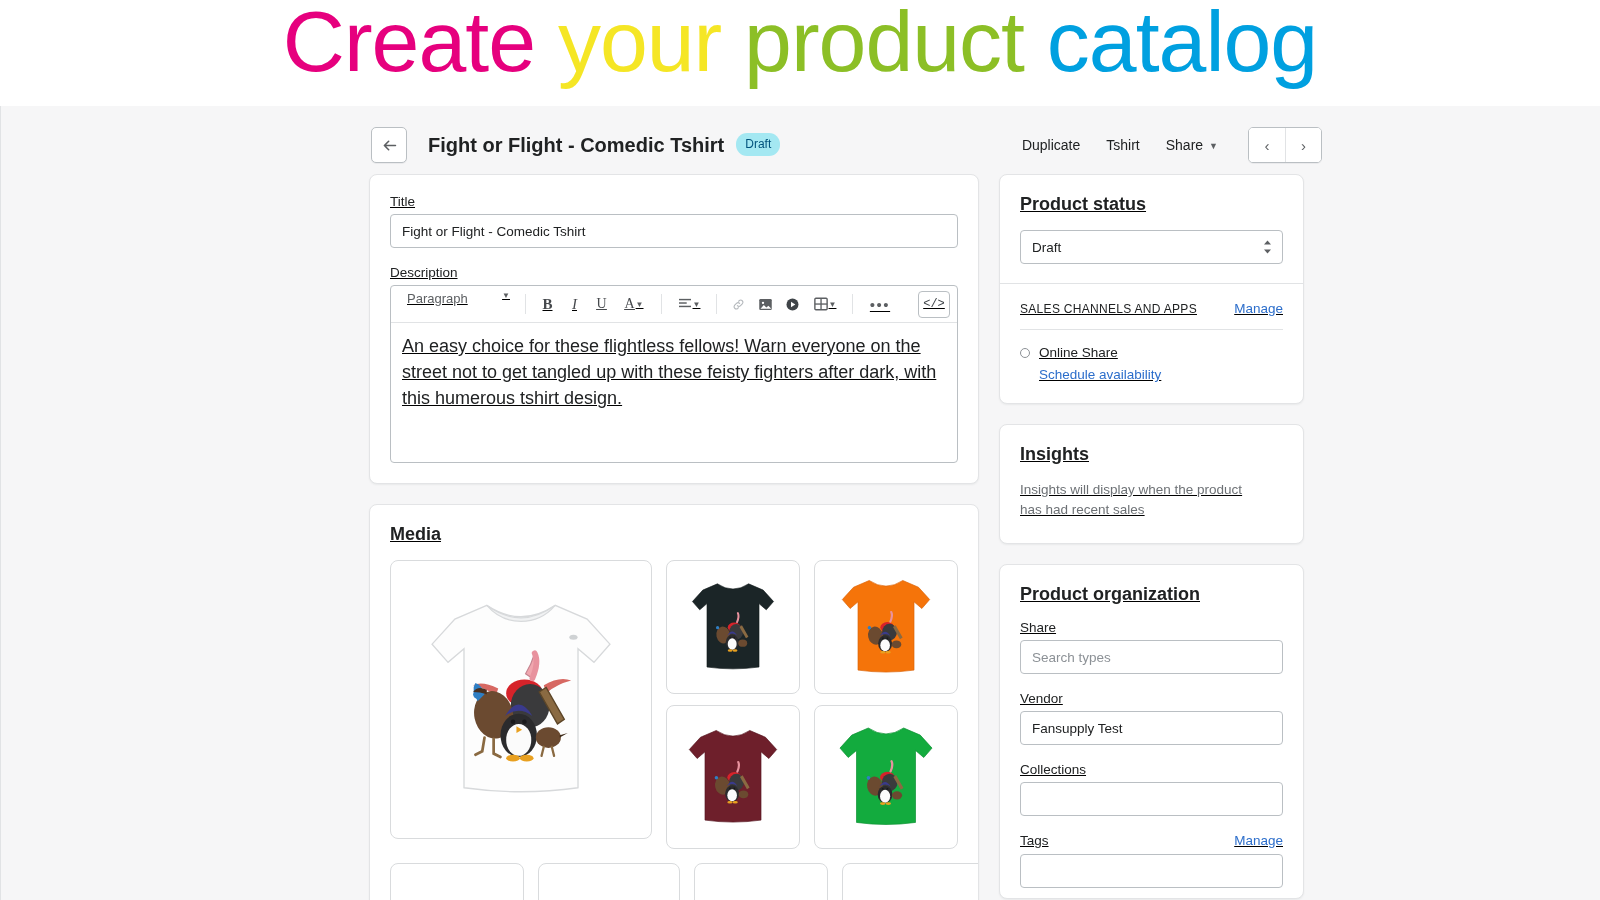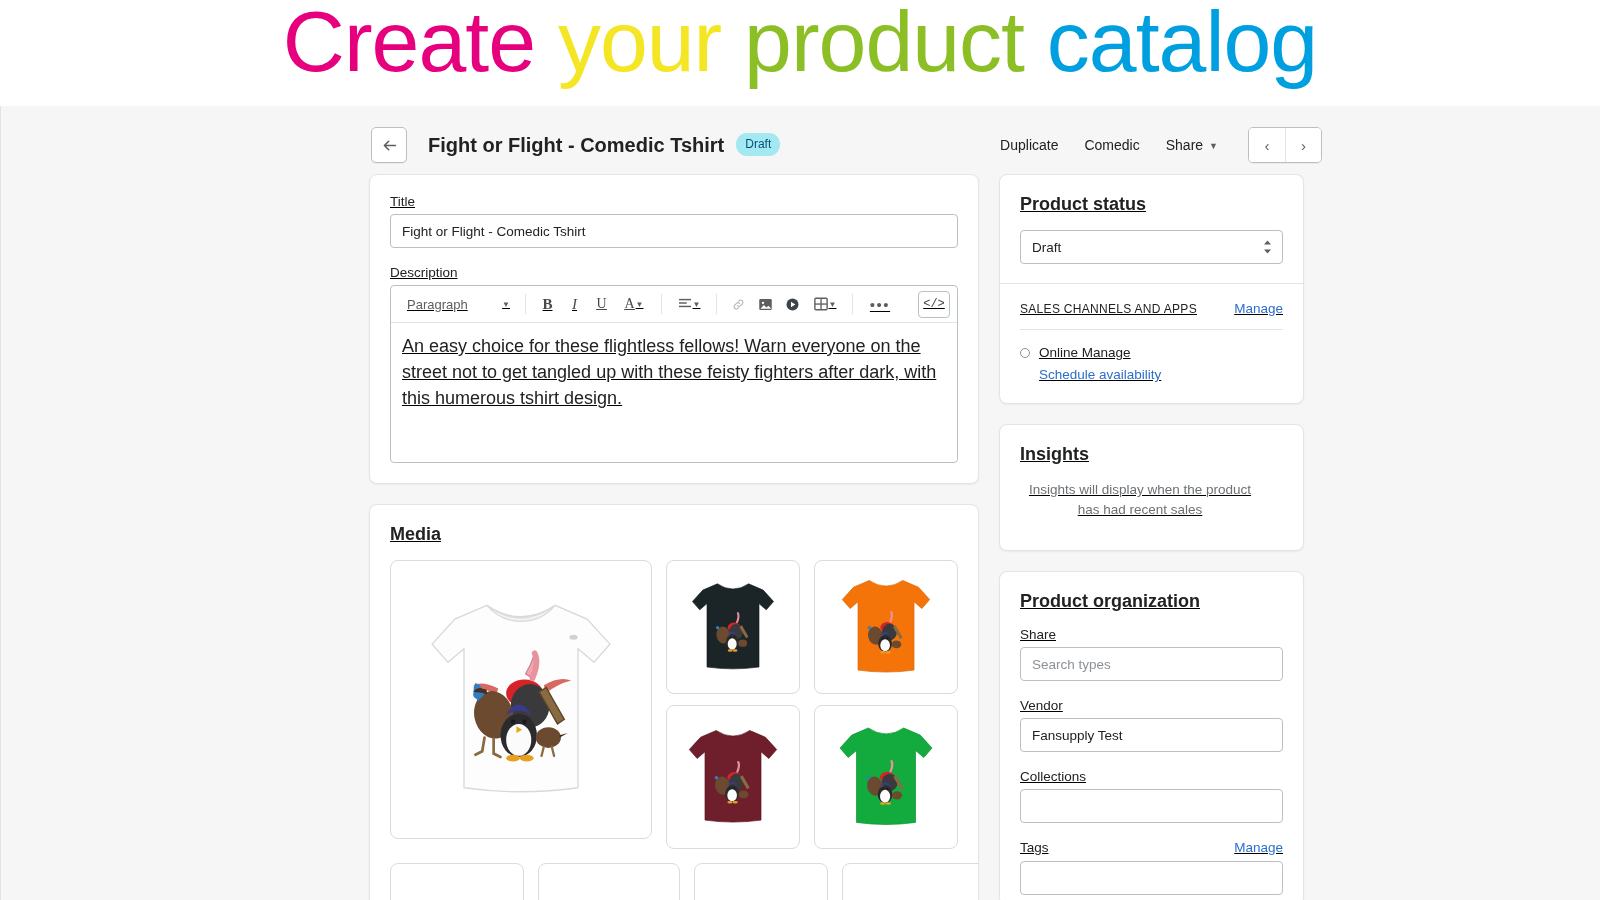--- a/index.html
+++ b/index.html
@@ -174,21 +174,21 @@
   }
   .rte-toolbar {
     display: flex;
     align-items: center;
     height: 37px;
     padding: 0 7px;
     border-bottom: 1px solid #e1e3e5;
     gap: 2px;
   }
   .rte-select {
-    display: flex; align-items: center;
+    display: flex; align-items: flex-start;
     height: 27px;
     padding: 0 6px 0 9px;
     font-size: 13px;
     color: #5c5f62;
     cursor: pointer;
     min-width: 118px;
     justify-content: space-between;
     border-radius: 3px;
   }
   .rte-select .caret { font-size: 8px; color: #5c5f62; }
@@ -349,21 +349,21 @@
       <div class="back-btn">
         <svg width="17" height="17" viewBox="0 0 20 20">
           <path d="M17 10H4M9 5l-5 5 5 5" fill="none" stroke="#5c5f62" stroke-width="1.9" stroke-linecap="round" stroke-linejoin="round"></path>
         </svg>
       </div>
       <div class="header-title">Fight or Flight - Comedic Tshirt</div>
       <div class="badge-draft">Draft</div>
       <div class="header-spacer"></div>
       <div class="header-actions">
         <div class="hdr-link">Duplicate</div>
-        <div class="hdr-link">Comedic</div>
+        <div class="hdr-link">Tshirt</div>
         <div class="hdr-link">
           <span>Share</span><span class="caret">▼</span>
         </div>
         <div class="pager">
           <button>‹</button>
           <button>›</button>
         </div>
       </div>
     </div>
 
@@ -604,32 +604,32 @@
             <div class="divider"></div>
 
             <div class="sub-head">
               <span class="sub-head-label">SALES CHANNELS AND APPS</span>
               <span class="link">Manage</span>
             </div>
             <div class="rule"></div>
 
             <div class="channel-row">
               <span class="ring"></span>
-              <span class="channel-label">Online Manage</span>
+              <span class="channel-label">Online Share</span>
             </div>
             <div class="sched">
               <span class="link">Schedule availability</span>
             </div>
           </div>
         </div>
 
         <div class="card">
-          <div class="card-pad" style="padding-bottom:31px;">
+          <div class="card-pad" style="padding-bottom:24px;">
             <div class="card-title">Insights</div>
-            <div class="muted" style="max-width:240px;text-align:center;">Insights will display when the product has had recent sales</div>
+            <div class="muted" style="max-width:240px;">Insights will display when the product has had recent sales</div>
           </div>
         </div>
 
         <div class="card cut-bottom">
           <div class="card-pad" style="padding-bottom:10px;">
             <div class="card-title">Product organization</div>
 
             <label class="flabel">Share</label>
             <input class="finput field-gap" type="text" placeholder="Search types" style="">
 

